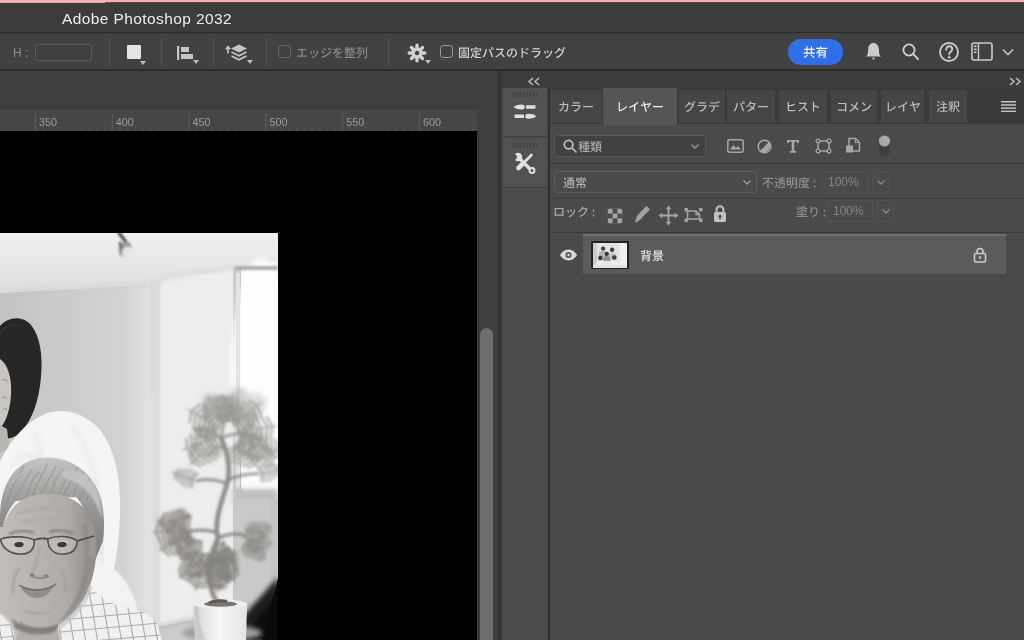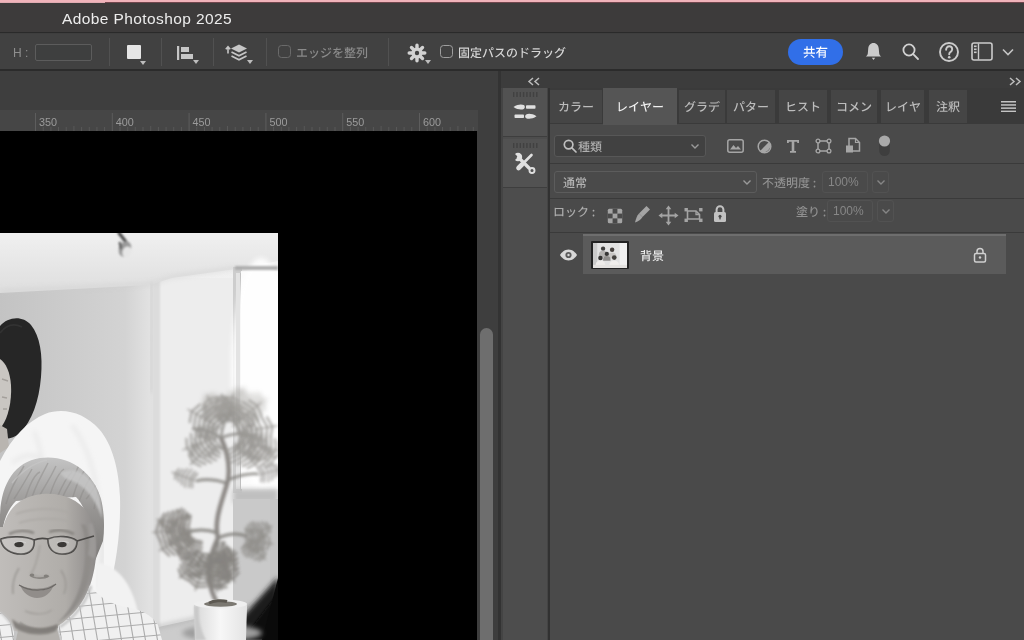--- a/index.html
+++ b/index.html
@@ -2,21 +2,21 @@
 <html><head><meta charset="utf-8"><style>
 *{margin:0;padding:0;box-sizing:border-box}
 html,body{width:1024px;height:640px;overflow:hidden;background:#3e3e3e;
 font-family:"Liberation Sans",sans-serif;-webkit-font-smoothing:antialiased}
 .abs{position:absolute}
 </style></head><body>
 <div class="abs" style="left:0;top:0;width:1024px;height:3px;background:#f0b3ba"></div>
 <div class="abs" style="left:105px;top:1.6px;width:919px;height:1.8px;background:#59333a;opacity:.85"></div>
 <div class="abs" style="left:0;top:2.2px;width:105px;height:1.2px;background:#d8a7ae;opacity:.7"></div>
 <div class="abs" style="left:0;top:3.4px;width:1024px;height:29.6px;background:#3d3b3b;border-bottom:1px solid #2a2a2a"></div>
-<div class="abs" style="left:62px;top:10px;width:300px;font-size:15.5px;color:#ededed;letter-spacing:.4px">Adobe Photoshop 2025</div>
+<div class="abs" style="left:62px;top:10px;width:300px;font-size:15.5px;color:#ededed;letter-spacing:.4px">Adobe Photoshop 2032</div>
 <div class="abs" style="left:0;top:34px;width:1024px;height:37px;background:#414141;border-bottom:2px solid #2b2b2b"></div>
 <div class="abs" style="left:13px;top:46px;font-size:12px;color:#8e8e8e">H :</div>
 <div class="abs" style="left:35px;top:44px;width:57px;height:17px;background:#3e3f3f;border:1px solid #5c5c5c;border-radius:2px"></div>
 <div class="abs" style="left:109px;top:38px;width:1px;height:28px;background:#515151"></div>
 <div class="abs" style="left:161px;top:38px;width:1px;height:28px;background:#515151"></div>
 <div class="abs" style="left:213px;top:38px;width:1px;height:28px;background:#515151"></div>
 <div class="abs" style="left:266px;top:38px;width:1px;height:28px;background:#515151"></div>
 <div class="abs" style="left:388px;top:38px;width:1px;height:28px;background:#515151"></div>
 <div class="abs" style="left:127px;top:45px;width:14px;height:14px;background:#e5e5e5;border-radius:1px"></div>
 <div class="abs" style="left:140px;top:61px;width:0;height:0;border-left:3px solid transparent;border-right:3px solid transparent;border-top:4px solid #bdbdbd"></div>

